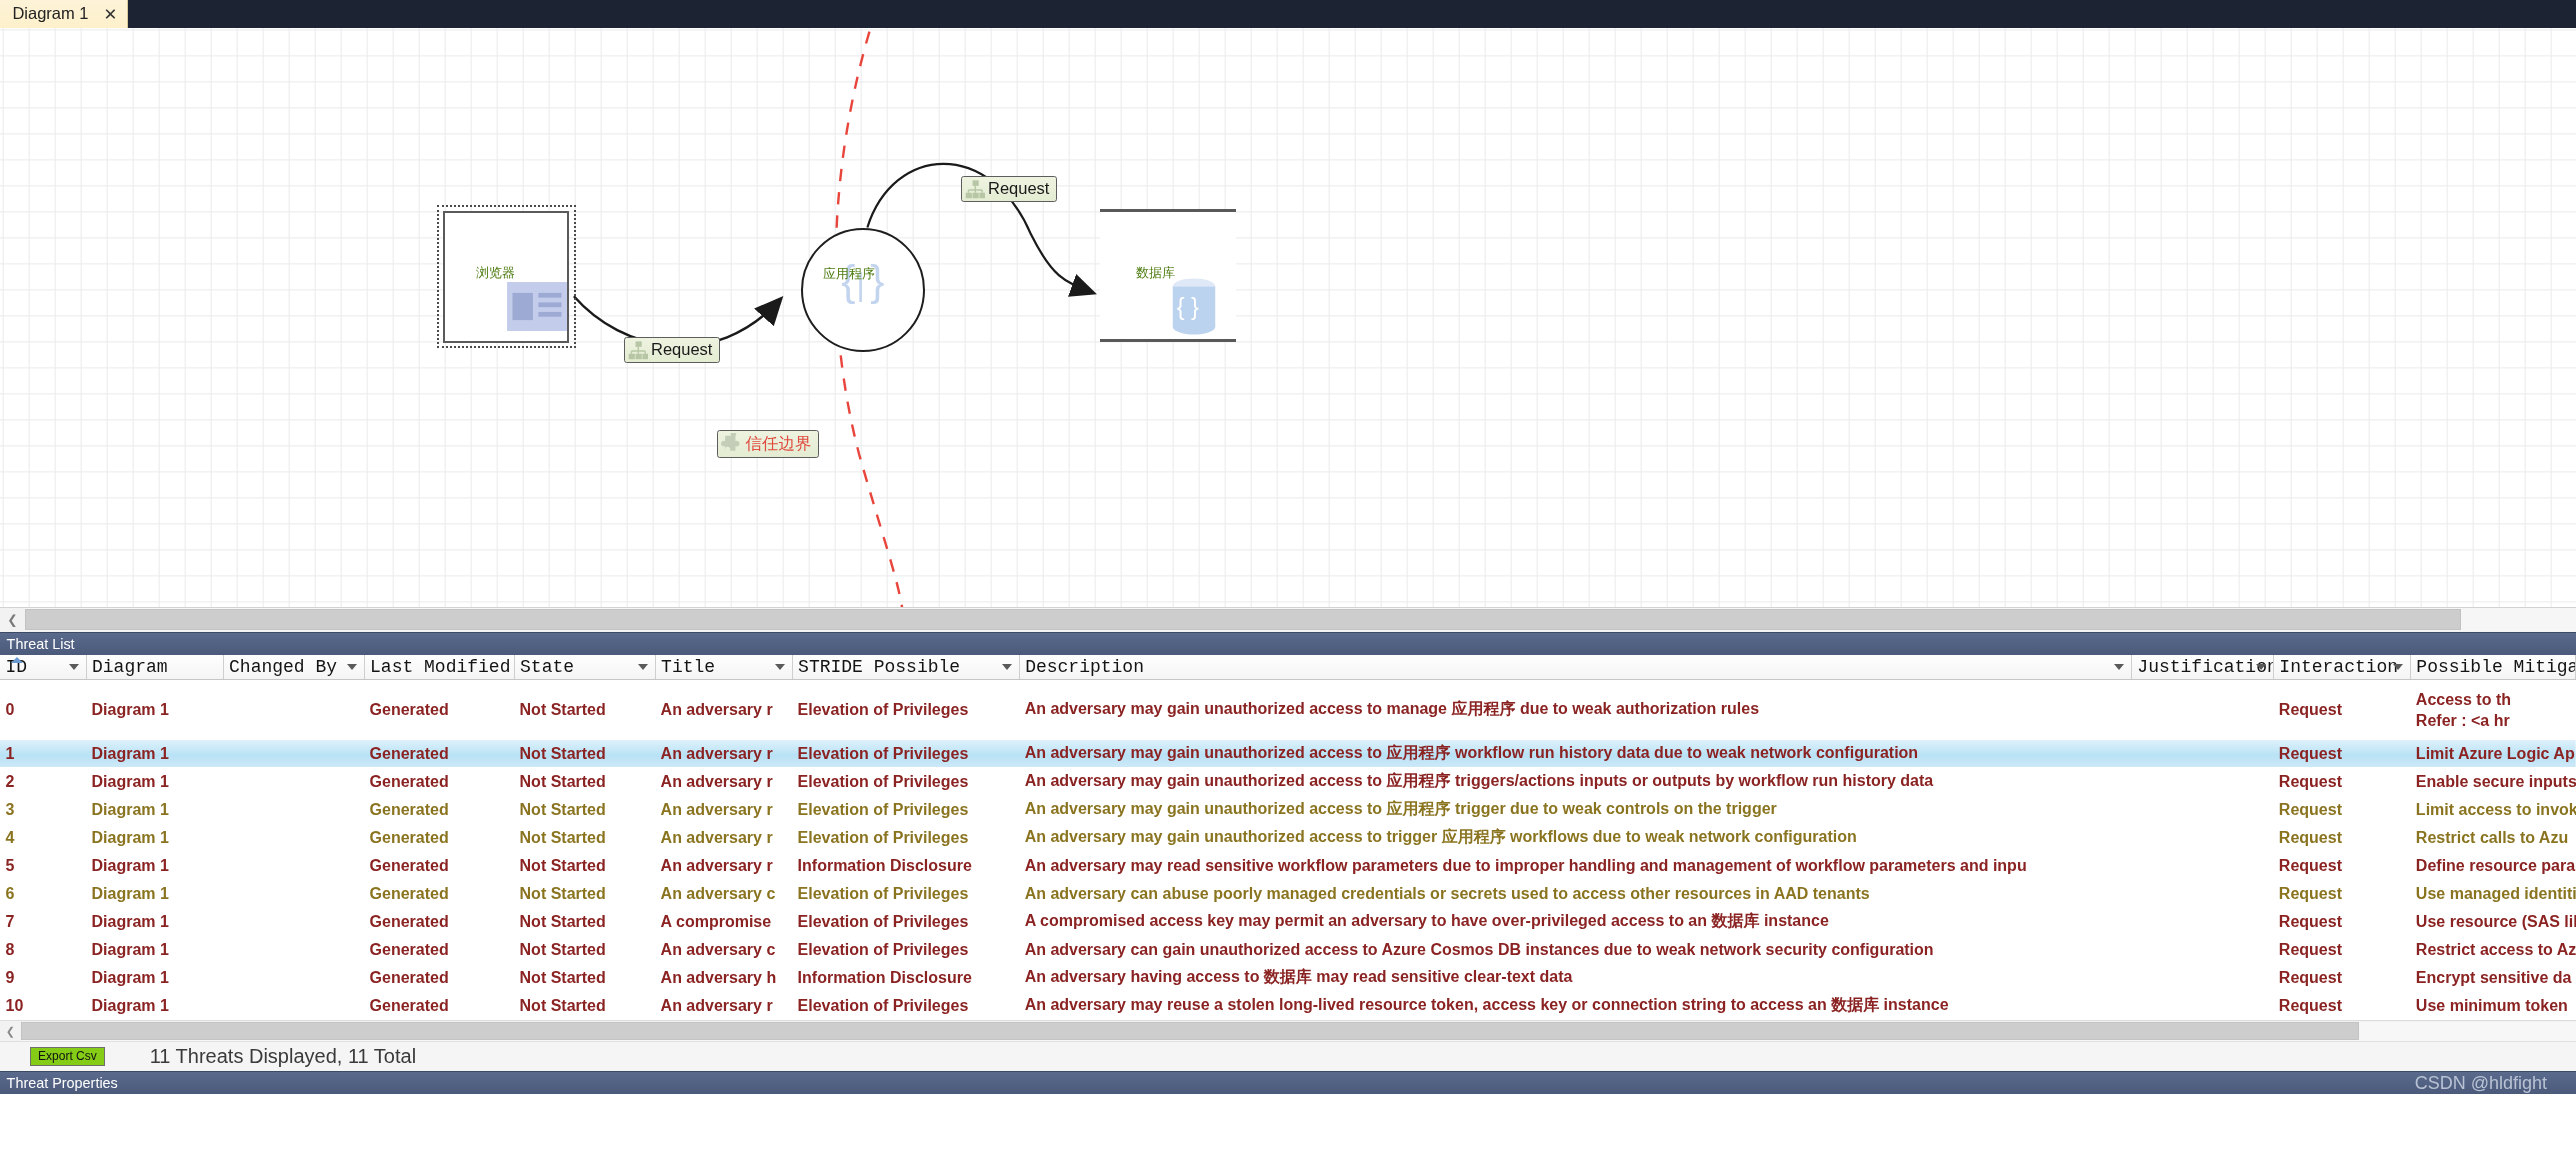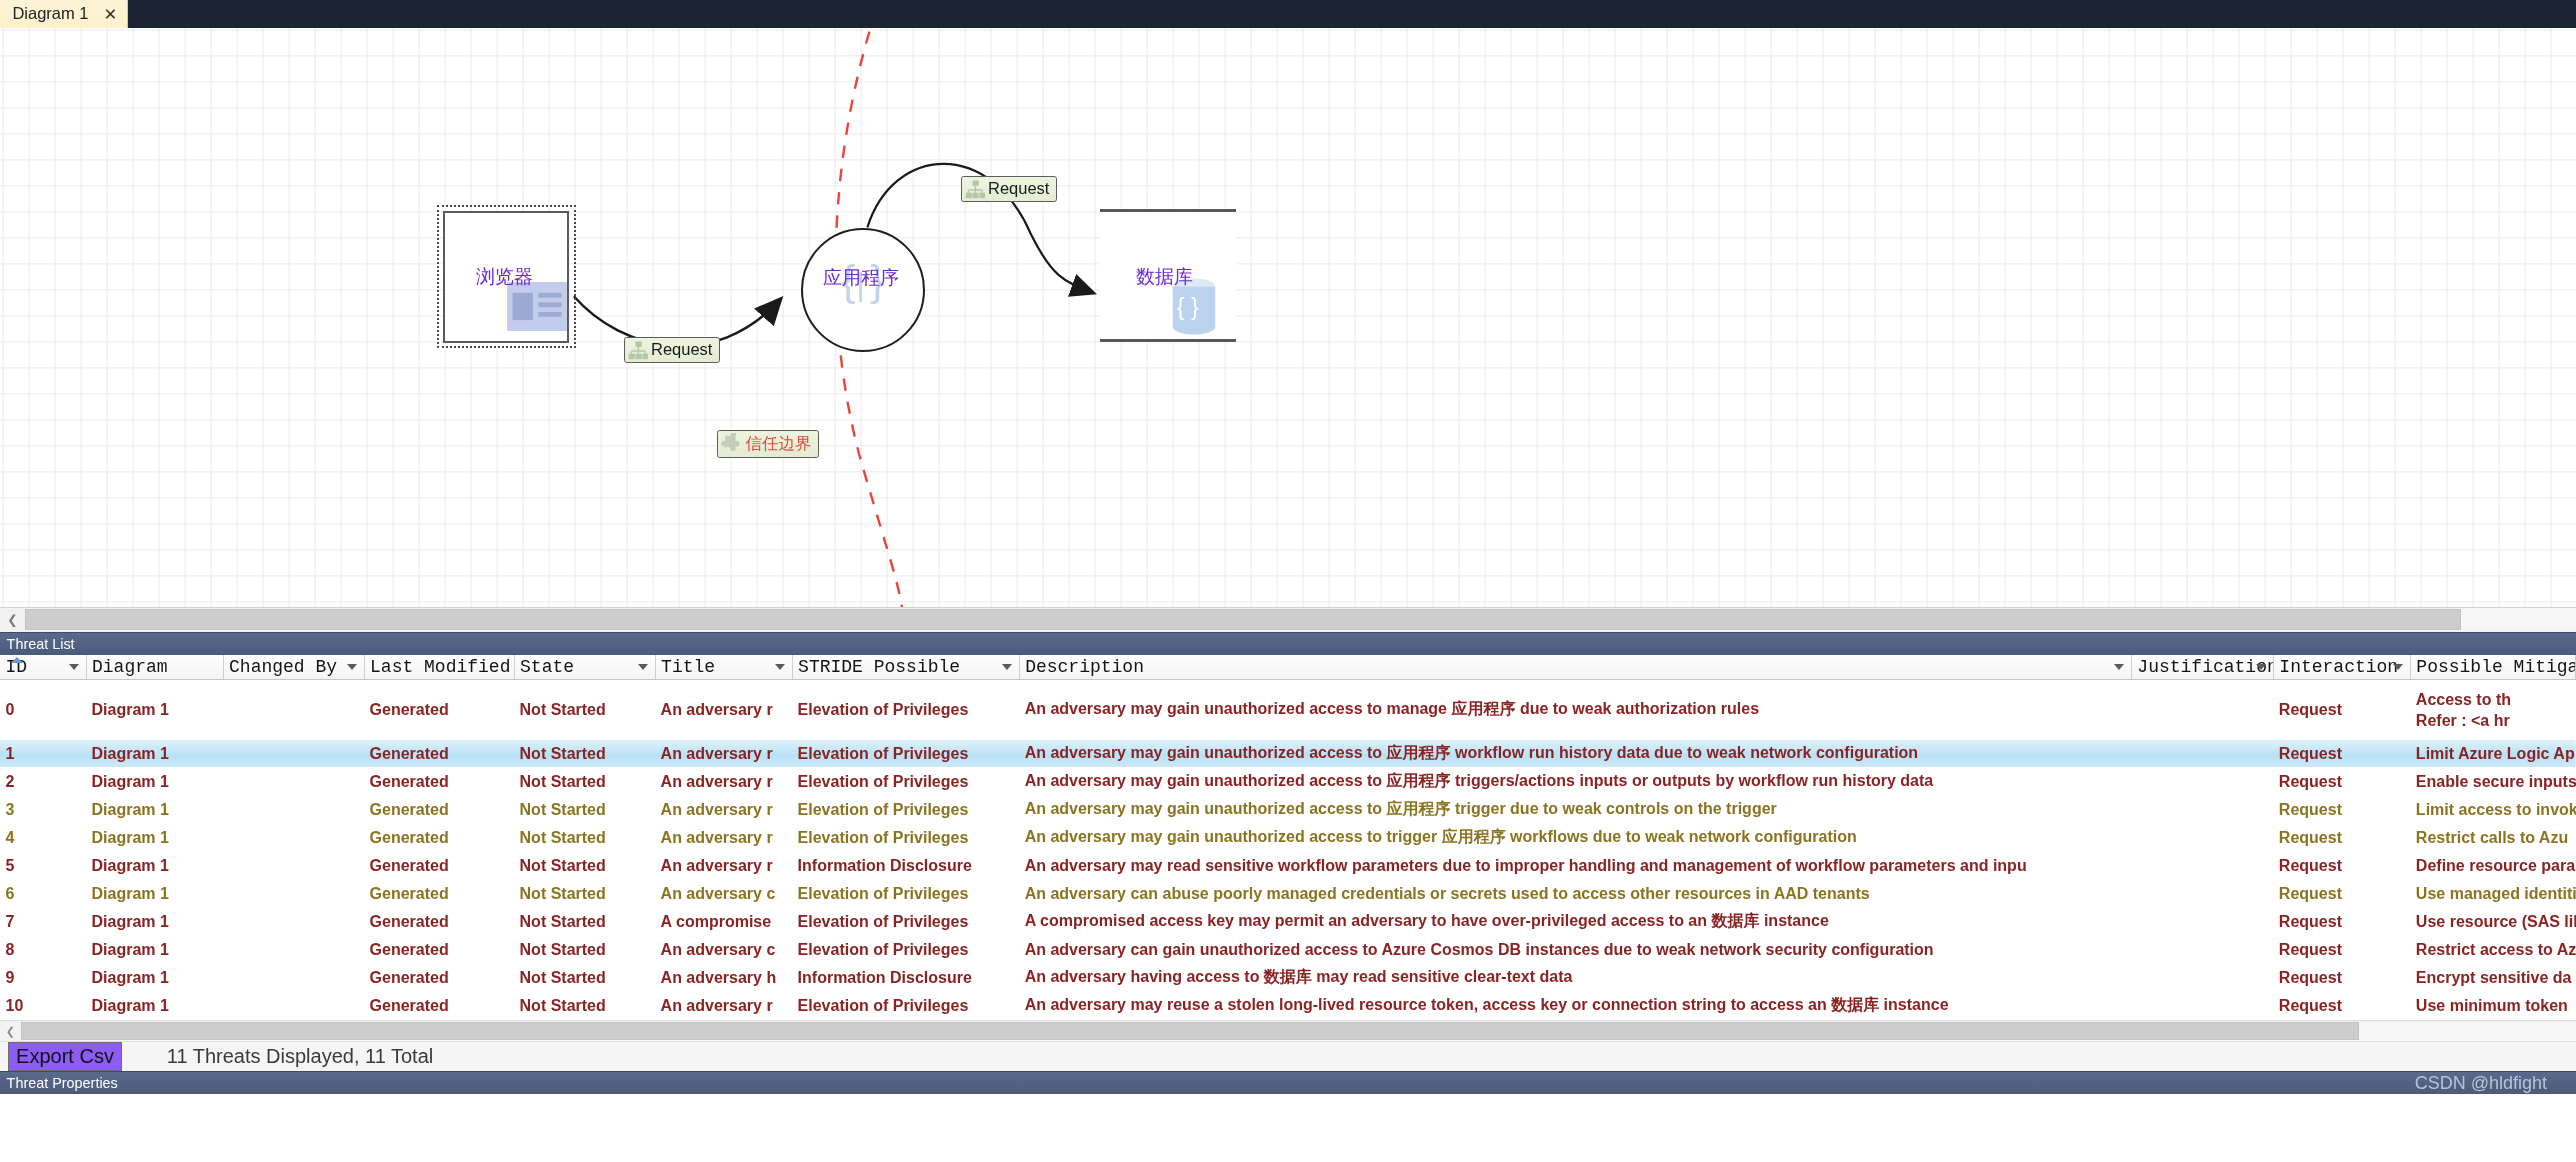--- a/index.html
+++ b/index.html
@@ -48,22 +48,22 @@
     position: absolute; inset: 0;
     background-image:
       linear-gradient(to right, #e9eaec 0.7px, transparent 0.7px),
       linear-gradient(to bottom, #e9eaec 0.7px, transparent 0.7px);
     background-size: 26px 26px;
     background-position: 2.7px 1.4px;
   }
   .canvas-svg { position: absolute; inset: 0; }
   .node-label {
     position: absolute;
-    font-size: 19px;
-    color: #6d28d9;
+    font-size: 13px;
+    color: #4d7c0f;
     white-space: nowrap;
     z-index: 4;
   }
 
   
   .ext-sel {
     position: absolute;
     left: 437px; top: 177px;
     width: 139px; height: 143px;
     border: 2.1px dotted #4a4a4a;
@@ -227,26 +227,27 @@
     height: 30px;
     background: #f5f5f5;
     border-top: 0.7px solid #e0e0e0;
     display: flex;
     align-items: center;
     padding-left: 8.2px;
     gap: 45px;
   }
   .export-btn {
     border: 1.4px solid #6e6e6e;
-    background: #8b5cf6;
-    font-size: 20px;
+    background: #84cc16;
+    font-size: 12px;
     color: #111;
     padding: 2.1px 6.9px;
     cursor: pointer;
     line-height: 1.1;
+    margin-left: 22px;
   }
   .status-text { font-size: 20px; color: #3a3a3a; }
 
   .props-head { position: relative; }
   .watermark {
     position: absolute;
     right: 29px; top: 50%;
     transform: translateY(-50%);
     font-size: 18px;
     color: #b9c2d4;

